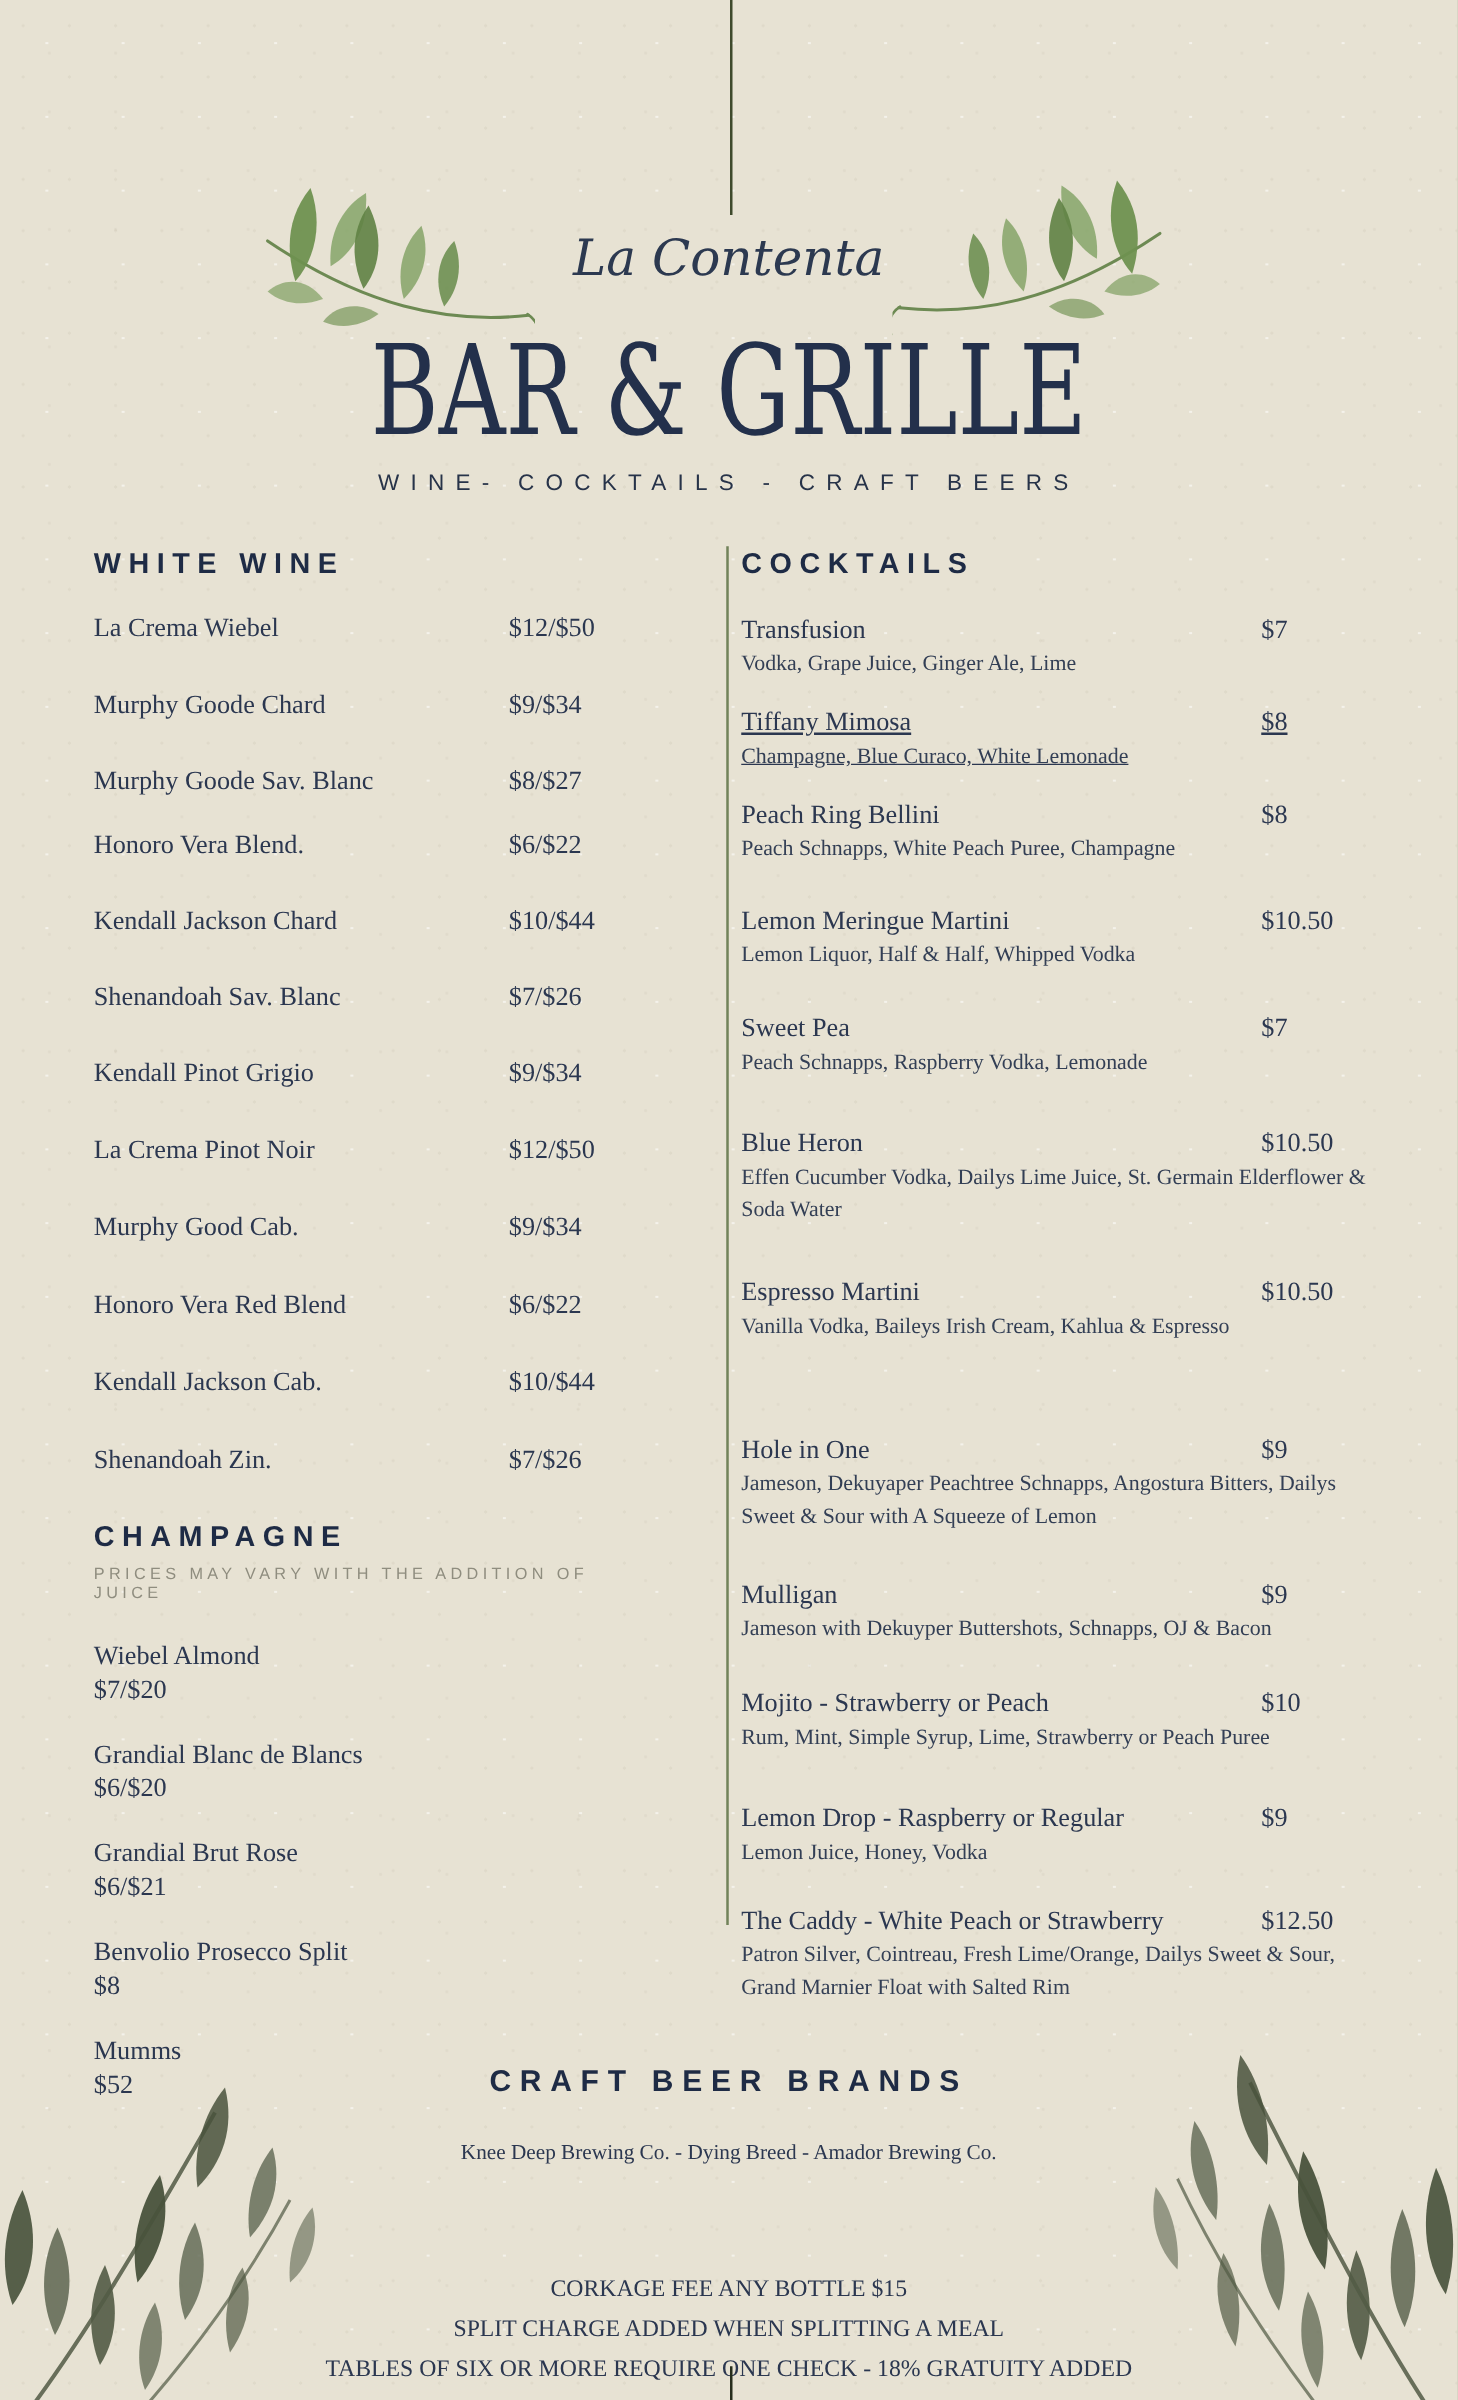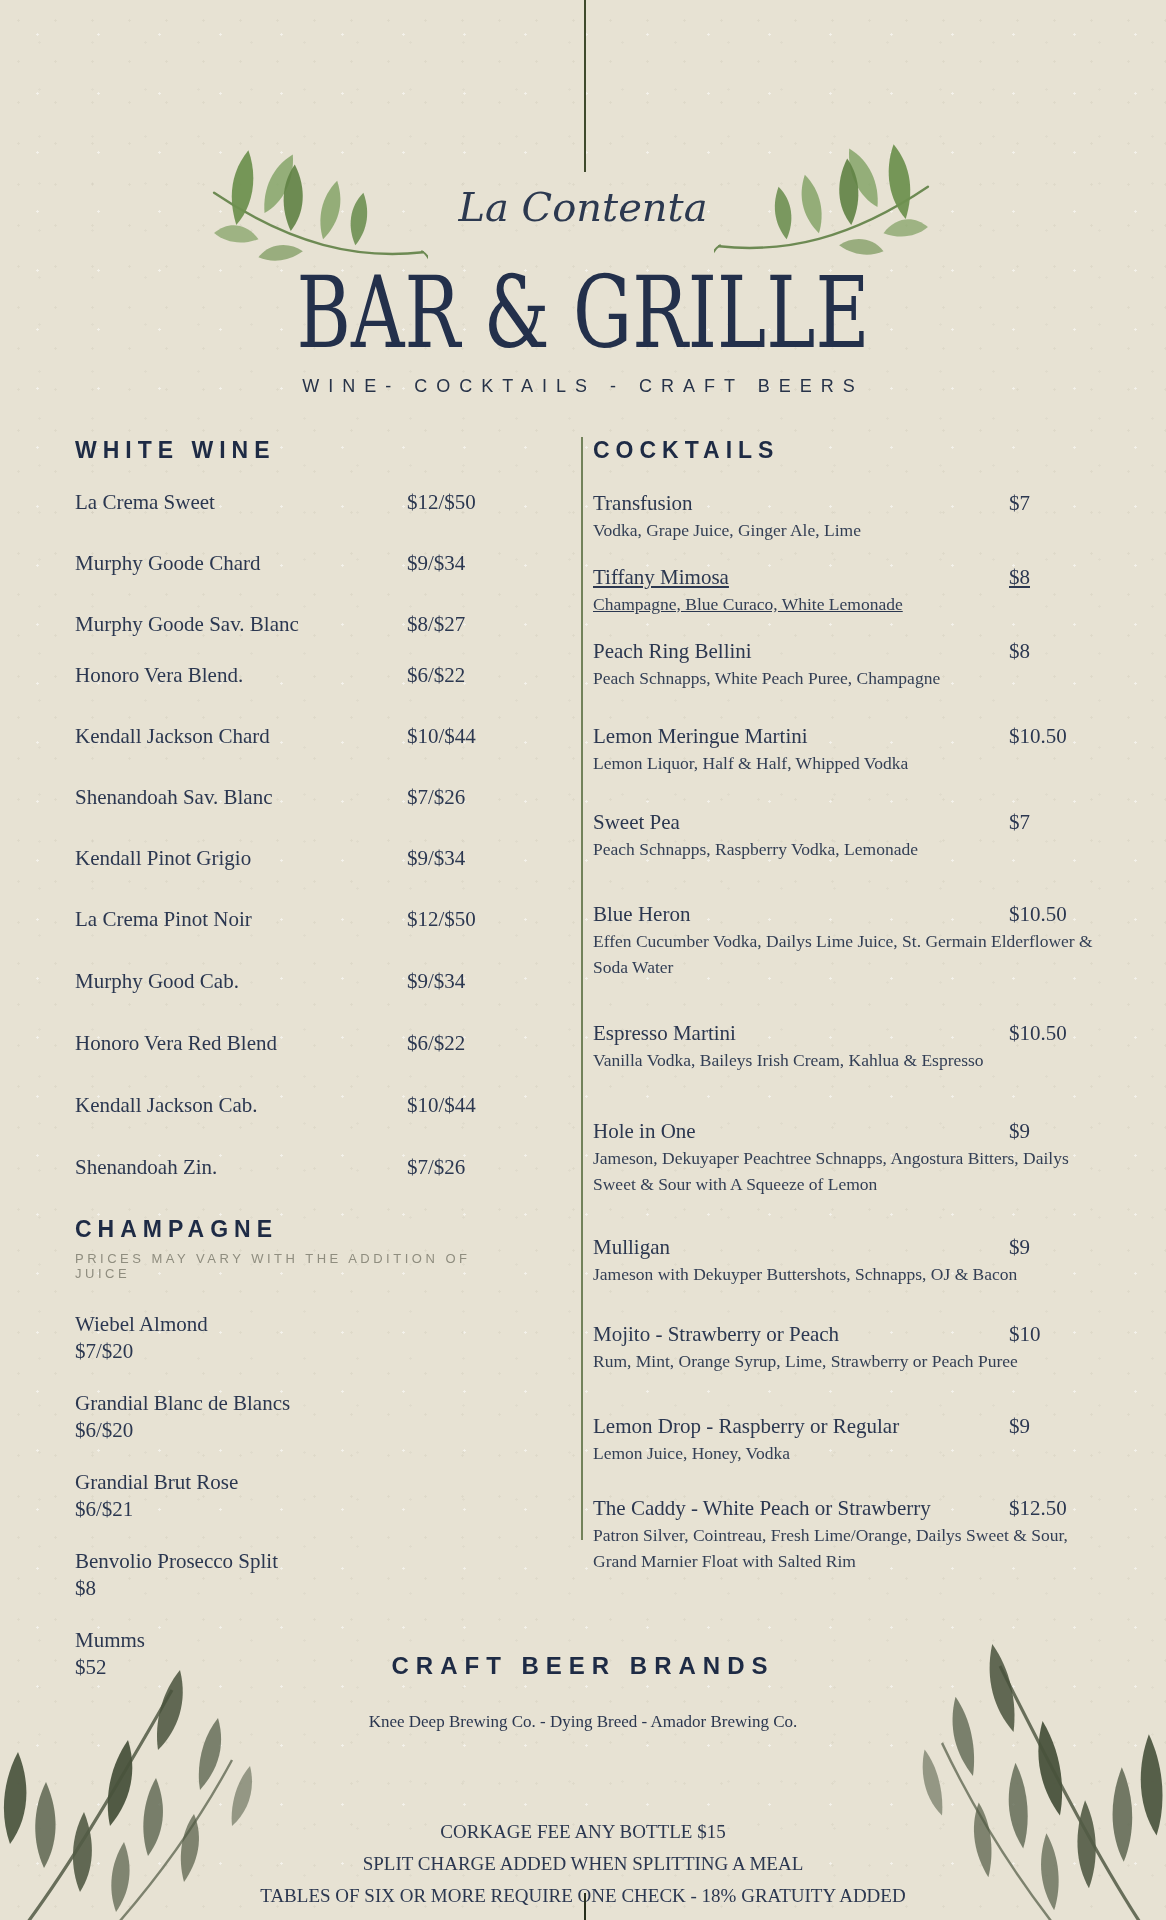--- a/index.html
+++ b/index.html
@@ -53,21 +53,21 @@
   .citem{margin-bottom:33px;}
   .crow{display:flex;justify-content:space-between;align-items:baseline;font-size:21px;line-height:28px;}
   .crow .iprice{width:96px;}
   .idesc{font-size:17.5px;line-height:26px;color:#333f55;}
   #cocktail-list .citem:nth-of-type(1){margin-bottom:20px;}
   #cocktail-list .citem:nth-of-type(2){margin-bottom:20px;text-decoration:underline;}
   #cocktail-list .citem:nth-of-type(3){margin-bottom:31px;}
   #cocktail-list .citem:nth-of-type(4){margin-bottom:32px;}
   #cocktail-list .citem:nth-of-type(5){margin-bottom:38px;}
   #cocktail-list .citem:nth-of-type(6){margin-bottom:39px;}
-  #cocktail-list .citem:nth-of-type(7){margin-bottom:44px;}
+  #cocktail-list .citem:nth-of-type(7){margin-bottom:72px;}
   #cocktail-list .citem:nth-of-type(8){margin-bottom:36px;}
   #cocktail-list .citem:nth-of-type(10){margin-bottom:38px;}
   #cocktail-list .citem:nth-of-type(11){margin-bottom:28px;}
 
   .beer-head{position:absolute;top:1652px;left:0;width:100%;text-align:center;margin:0;
     font-family:"Liberation Sans",sans-serif;font-size:24px;font-weight:600;
     letter-spacing:7px;color:#1e2b45;}
   .beer-brands{position:absolute;top:1712px;left:0;width:100%;text-align:center;
     font-size:17px;color:#2b3750;}
   .fees{position:absolute;top:1816px;left:0;width:100%;text-align:center;
@@ -109,21 +109,21 @@
 
   <div class="col-divider"></div>
 
   <div class="left-col">
 
     <section class="wsec sec-white">
       <h2 class="sec">WHITE WINE</h2>
       <div class="list">
 
           <div class="row">
-            <span class="iname">La Crema Sweet</span>
+            <span class="iname">La Crema Wiebel</span>
             <span class="iprice">$12/$50</span>
           </div>
 
           <div class="row">
             <span class="iname">Murphy Goode Chard</span>
             <span class="iprice">$9/$34</span>
           </div>
 
           <div class="row">
             <span class="iname">Murphy Goode Sav. Blanc</span>
@@ -290,21 +290,21 @@
             <span class="iprice">$9</span>
           </div>
           <div class="idesc">Jameson with Dekuyper Buttershots, Schnapps, OJ &amp; Bacon</div>
         </div>
 
         <div class="citem">
           <div class="crow">
             <span class="iname">Mojito - Strawberry or Peach</span>
             <span class="iprice">$10</span>
           </div>
-          <div class="idesc">Rum, Mint, Orange Syrup, Lime, Strawberry or Peach Puree</div>
+          <div class="idesc">Rum, Mint, Simple Syrup, Lime, Strawberry or Peach Puree</div>
         </div>
 
         <div class="citem">
           <div class="crow">
             <span class="iname">Lemon Drop - Raspberry or Regular</span>
             <span class="iprice">$9</span>
           </div>
           <div class="idesc">Lemon Juice, Honey, Vodka</div>
         </div>
 

